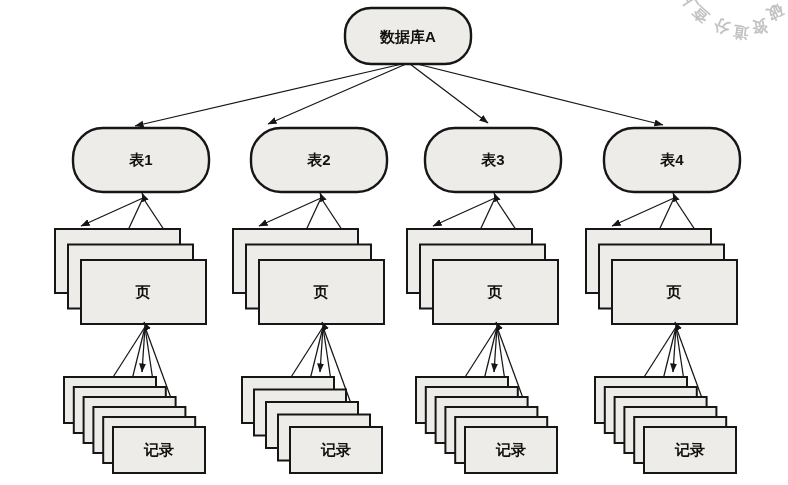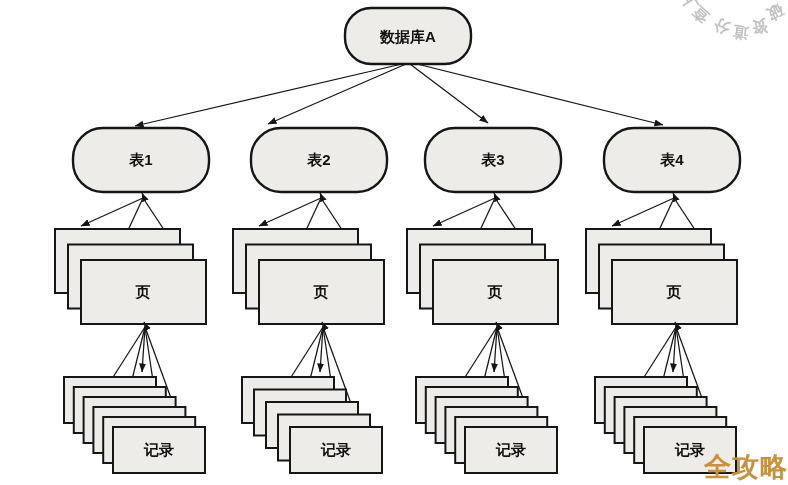--- a/index.html
+++ b/index.html
@@ -146,14 +146,13 @@
 
   <div id="watermark">
       <span class="watermark-char" style="left: 690px; top: 1px; color: rgb(194, 194, 194); transform: translate(-50%, -50%) rotate(237deg);">上</span>
       <span class="watermark-char" style="left: 701px; top: 14px; color: rgb(194, 194, 194); transform: translate(-50%, -50%) rotate(222deg);">查</span>
       <span class="watermark-char" style="left: 722px; top: 26px; color: rgb(194, 194, 194); transform: translate(-50%, -50%) rotate(205deg);">分</span>
       <span class="watermark-char" style="left: 741px; top: 32px; color: rgb(194, 194, 194); transform: translate(-50%, -50%) rotate(188deg);">道</span>
       <span class="watermark-char" style="left: 760px; top: 26px; color: rgb(194, 194, 194); transform: translate(-50%, -50%) rotate(170deg);">资</span>
       <span class="watermark-char" style="left: 775px; top: 12px; color: rgb(194, 194, 194); transform: translate(-50%, -50%) rotate(152deg);">破</span>
     </div>
 
-  <div class="brand" style="color: rgb(200, 145, 60);">全攻略</div>
 </div>
 
 </body></html>

